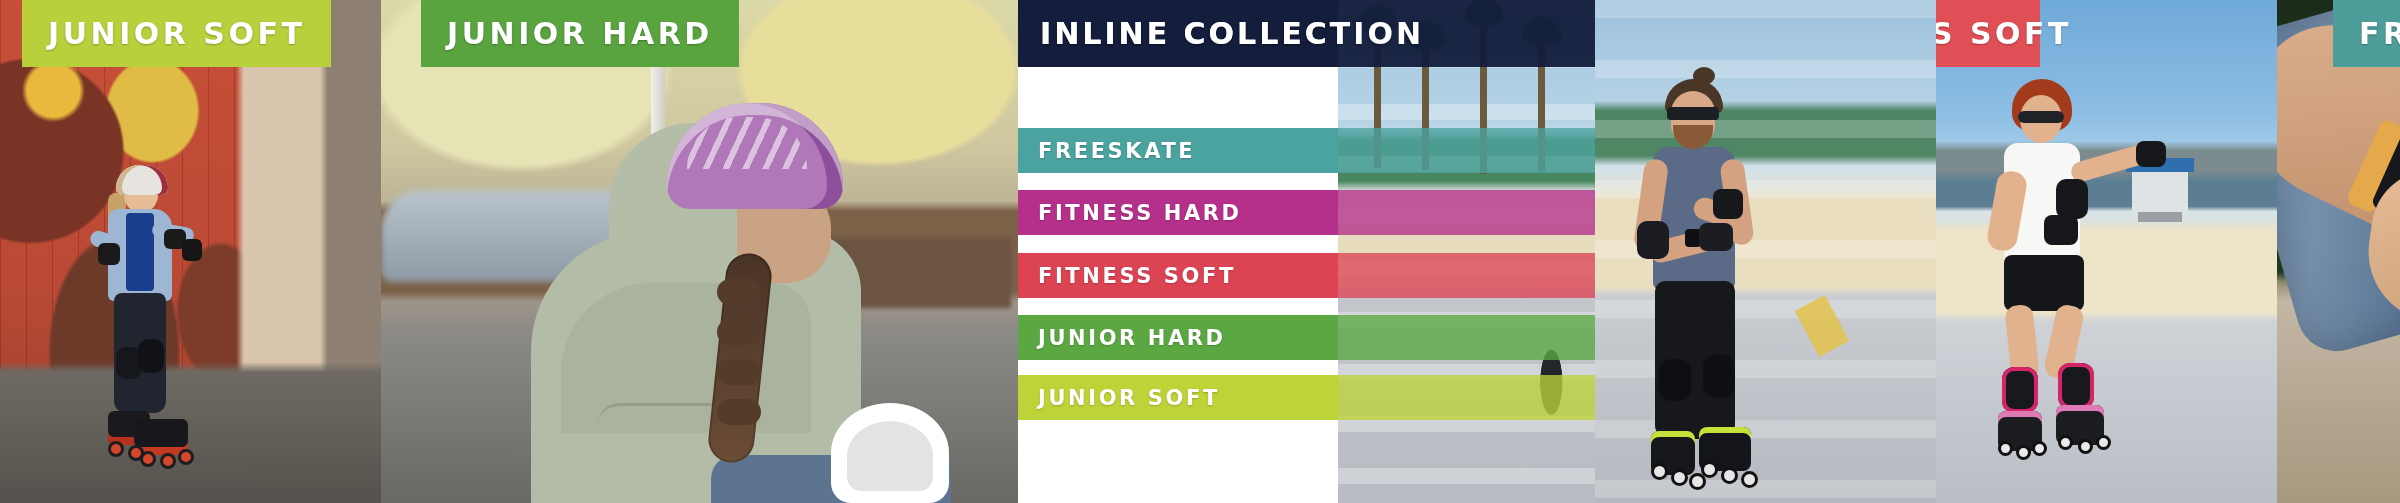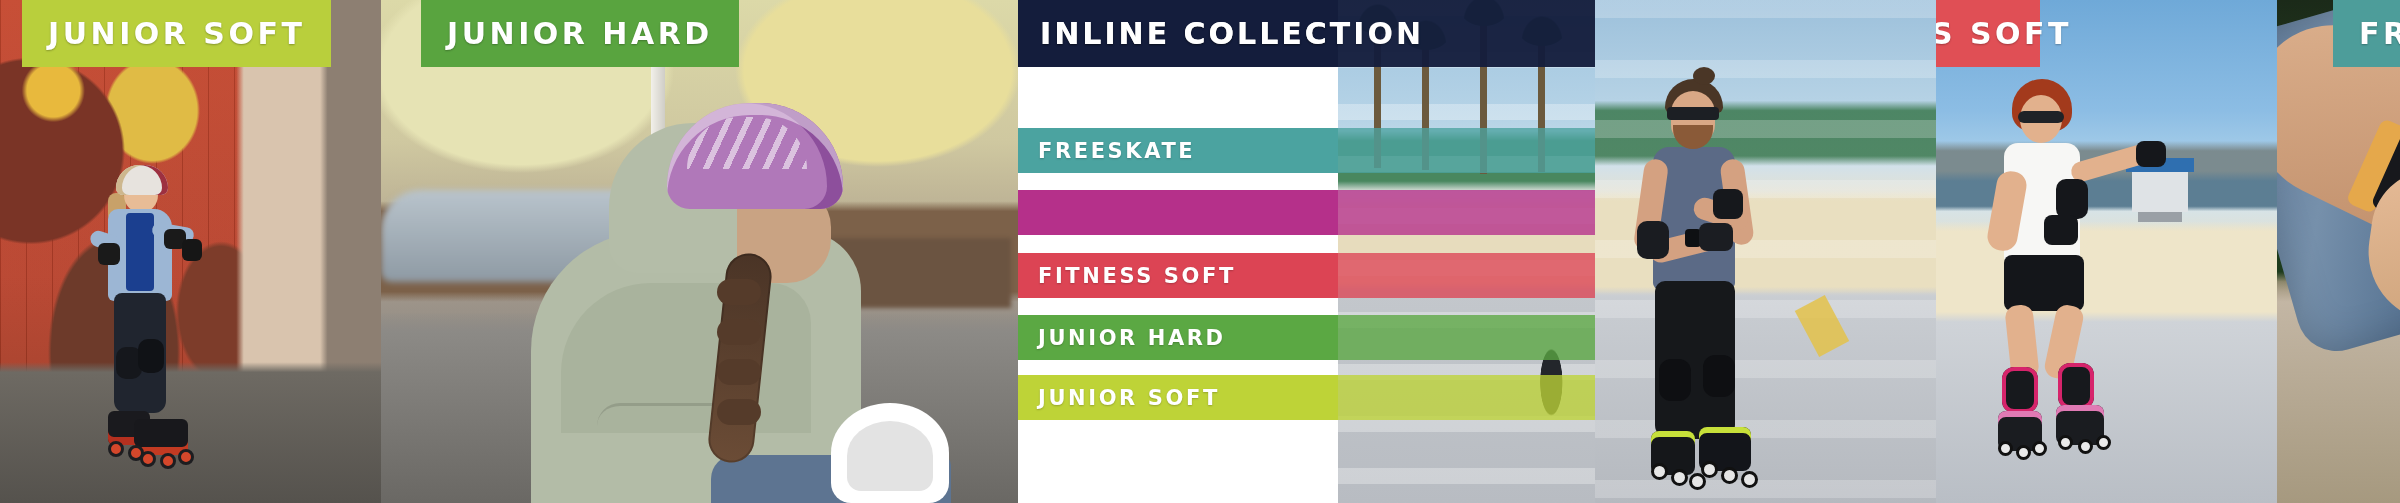--- a/index.html
+++ b/index.html
@@ -339,20 +339,21 @@
     </div>
 
     <div class="bar" style="top:128px; width:577px;">
       <div class="bar-solid" style="background:#4ba3a0;"></div>
       <div class="bar-ghost" style="background:#4ba3a0;"></div>
       <span class="bar-label">FREESKATE</span>
     </div>
     <div class="bar" style="top:190px; width:577px;">
       <div class="bar-solid" style="background:#b5308a;"></div>
       <div class="bar-ghost" style="background:#b5308a;"></div>
+      <span class="bar-label">FITNESS HARD</span>
     </div>
     <div class="bar" style="top:253px; width:577px;">
       <div class="bar-solid" style="background:#dc4454;"></div>
       <div class="bar-ghost" style="background:#dc4454;"></div>
       <span class="bar-label">FITNESS SOFT</span>
     </div>
     <div class="bar" style="top:315px; width:577px;">
       <div class="bar-solid" style="background:#5ba843;"></div>
       <div class="bar-ghost" style="background:#5ba843;"></div>
       <span class="bar-label">JUNIOR HARD</span>

